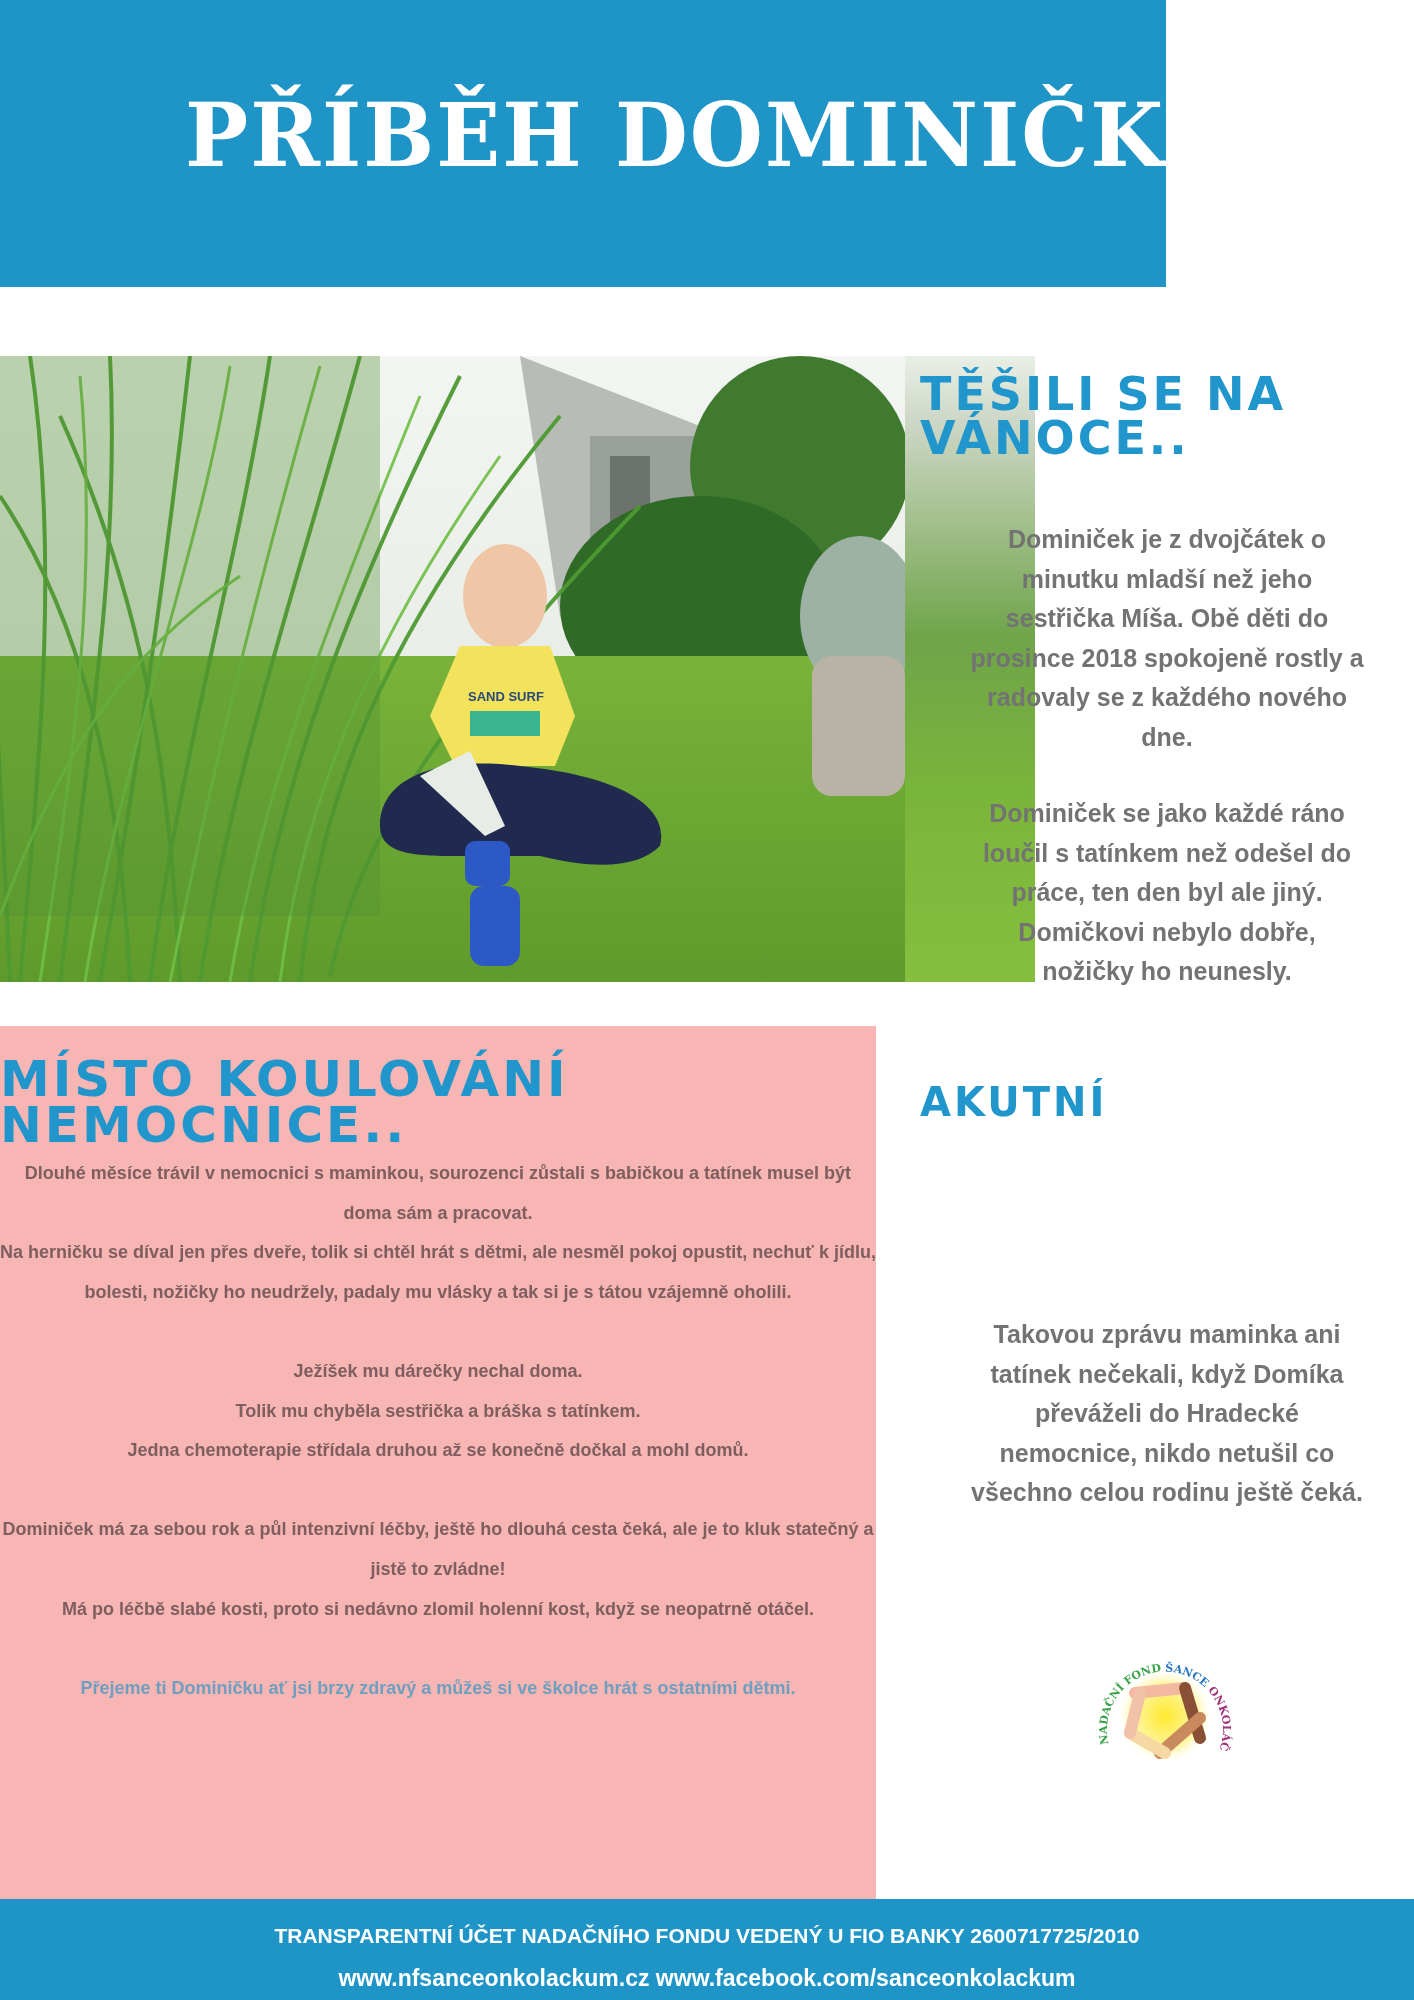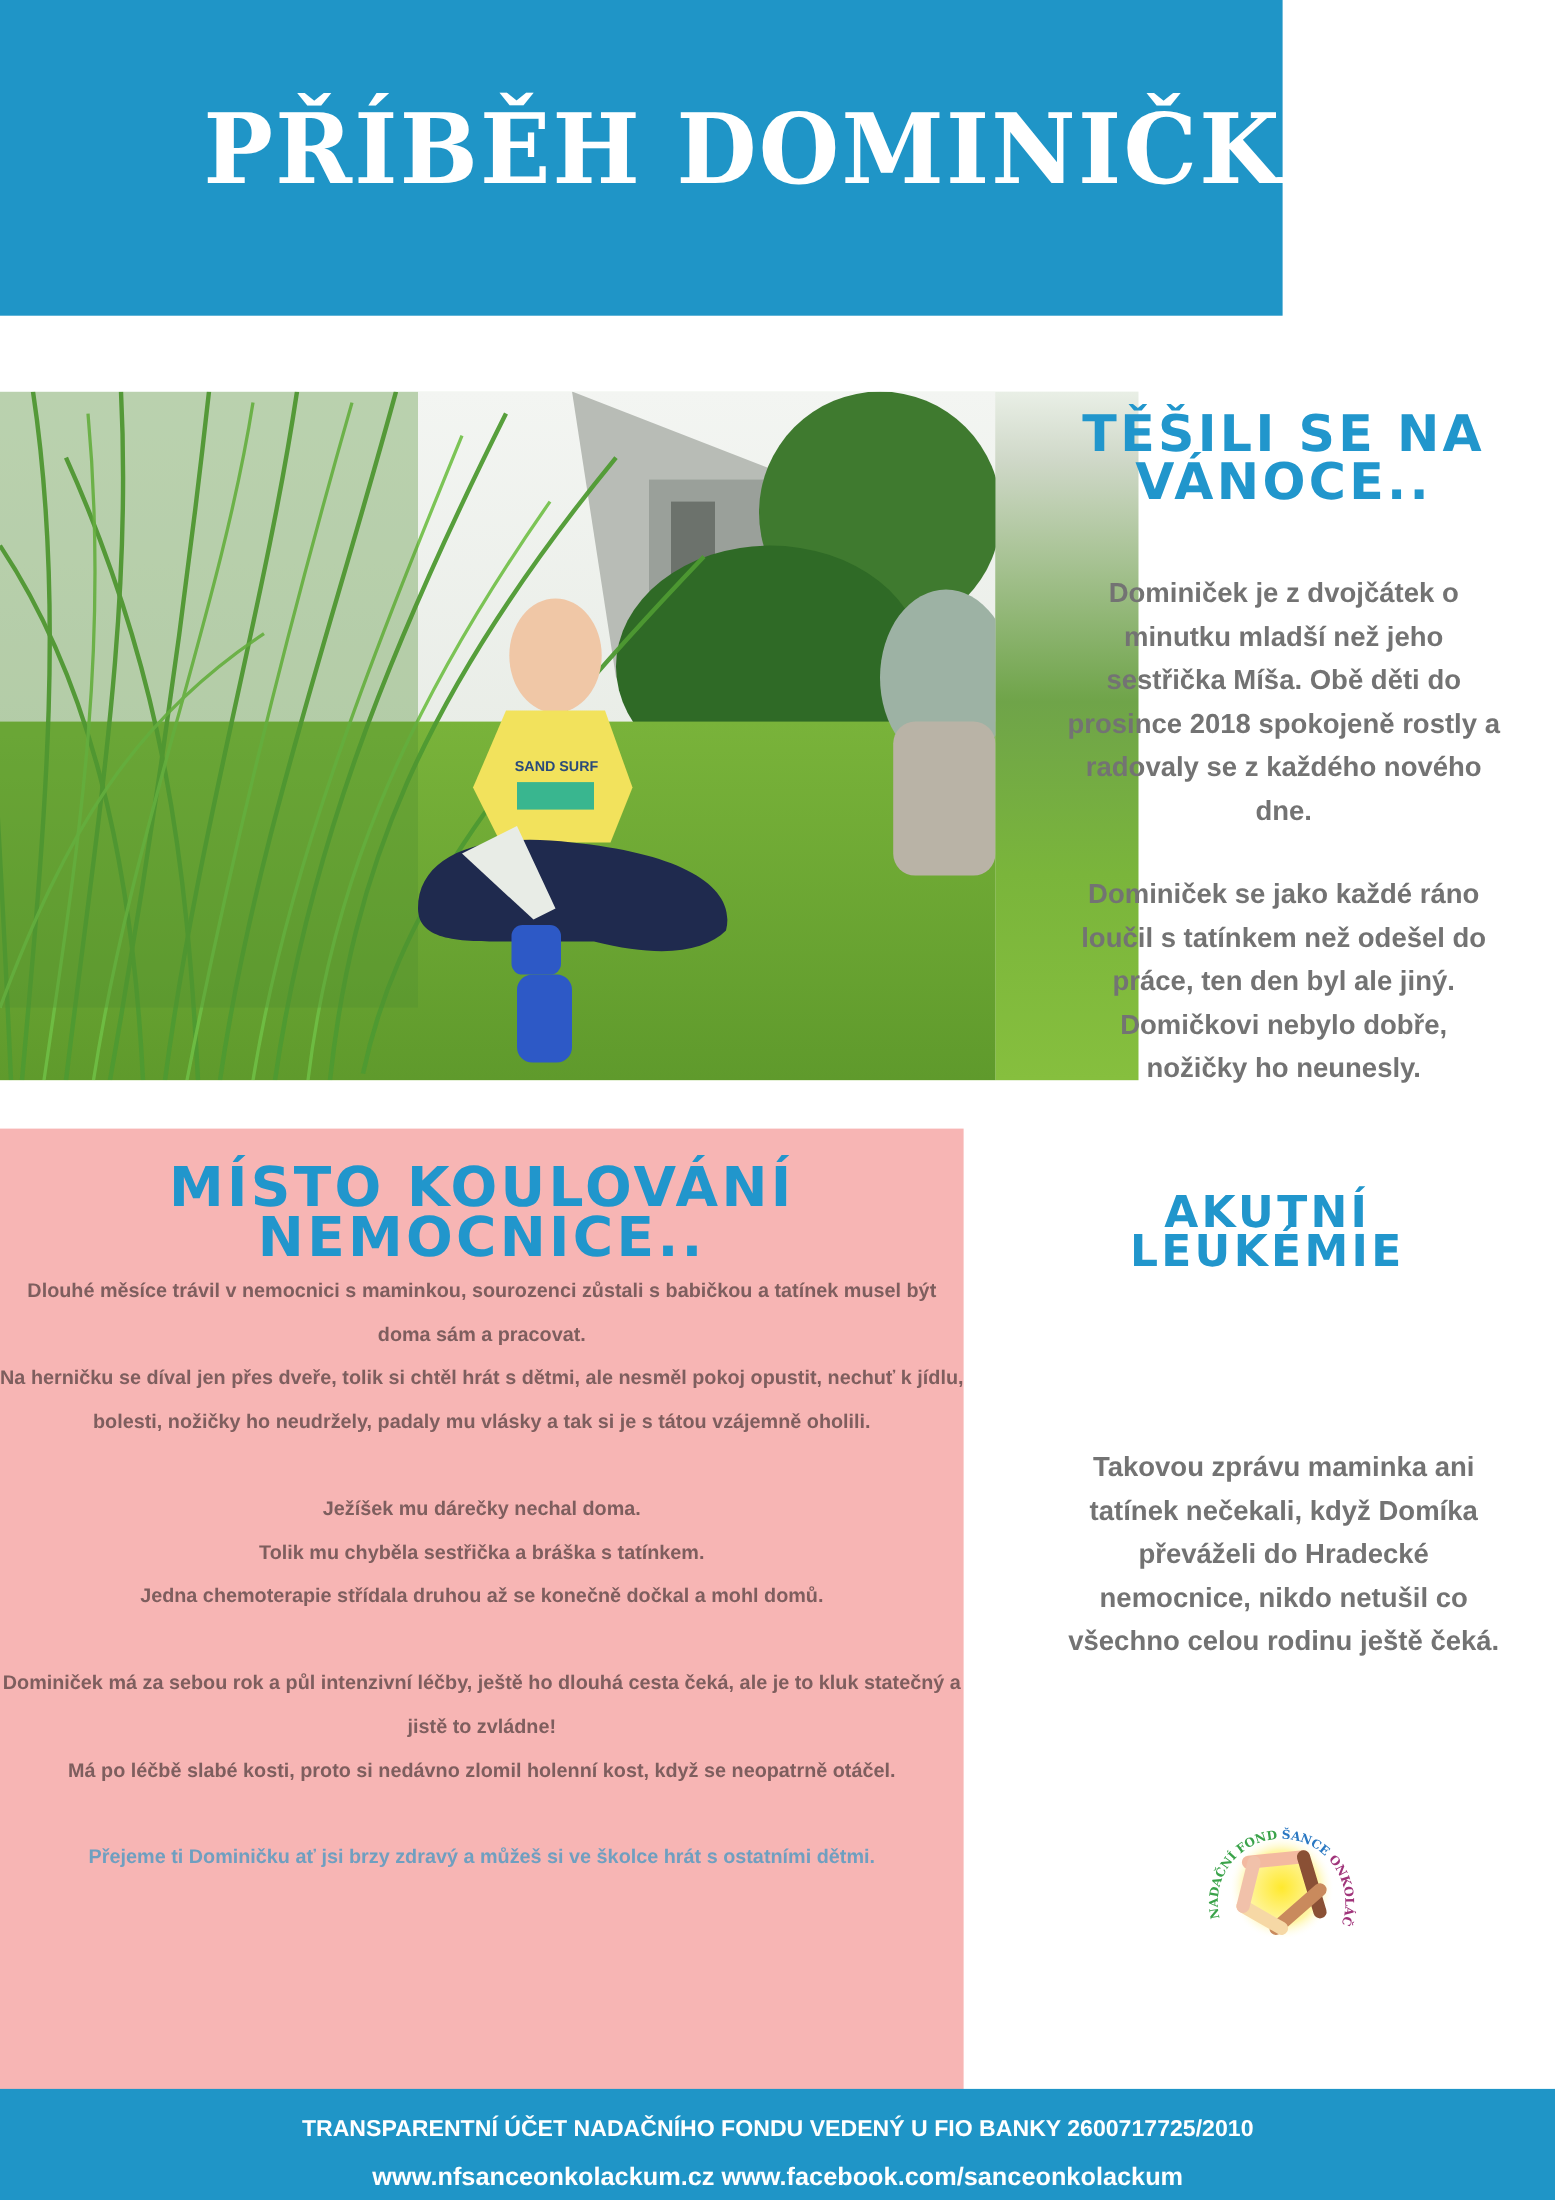--- a/index.html
+++ b/index.html
@@ -20,21 +20,21 @@
   .photo {
     position: absolute; left: 0; top: 356px; width: 1035px; height: 626px;
     overflow: hidden;
     background: linear-gradient(180deg, #e9efe6 0%, #cfd8c8 10%, #6fa449 45%, #7ab53b 70%, #86bf3e 100%);
     padding-left: 20px;
   }
   .photo svg { position: absolute; left: 0; top: 0; }
 
   .fun-heading {
     color: #2196cc; font-family: "DejaVu Sans", sans-serif; font-weight: bold;
-    text-align: center; text-transform: uppercase; letter-spacing: 3px;
+    text-align: left; text-transform: uppercase; letter-spacing: 3px;
   }
 
   .right-col { position: absolute; left: 920px; width: 494px; }
   .h-vanoce { top: 372px; font-size: 46px; line-height: 44px; }
   .body-gray {
     color: #737373; font-family: "Liberation Sans", sans-serif; font-weight: bold;
     text-align: center; font-size: 25px; line-height: 39.5px;
   }
   .p1 { top: 520px; padding: 0 50px; }
   .p2 { top: 794px; padding: 0 50px; }
@@ -135,21 +135,20 @@
 
 <div class="right-col fun-heading h-vanoce" style="position:absolute;">
   <div>TĚŠILI SE NA</div>
   <div>VÁNOCE..</div>
 </div>
 <p class="right-col body-gray p1" style="position:absolute;">Dominiček je z dvojčátek o minutku mladší než jeho sestřička Míša. Obě děti do prosince 2018 spokojeně rostly a radovaly se z každého nového dne.</p>
 <p class="right-col body-gray p2" style="position:absolute;">Dominiček se jako každé ráno loučil s tatínkem než odešel do práce, ten den byl ale jiný. Domičkovi nebylo dobře, nožičky ho neunesly.</p>
 
 <div class="right-col fun-heading h-leuk" style="position:absolute;">
   <div>AKUTNÍ</div>
-  <div>LEUKÉMIE</div>
 </div>
 <p class="right-col body-gray p3" style="position:absolute;">Takovou zprávu maminka ani tatínek nečekali, když Domíka převáželi do Hradecké nemocnice, nikdo netušil co všechno celou rodinu ještě čeká.</p>
 
 <div class="logo">
   <svg width="150" height="140" viewBox="0 0 150 140">
     <defs>
       <radialGradient id="sun" cx="0.5" cy="0.5" r="0.5">
         <stop offset="0" stop-color="#ffe92e"></stop>
         <stop offset="0.7" stop-color="#fff6a8"></stop>
         <stop offset="1" stop-color="#ffffff" stop-opacity="0"></stop>

